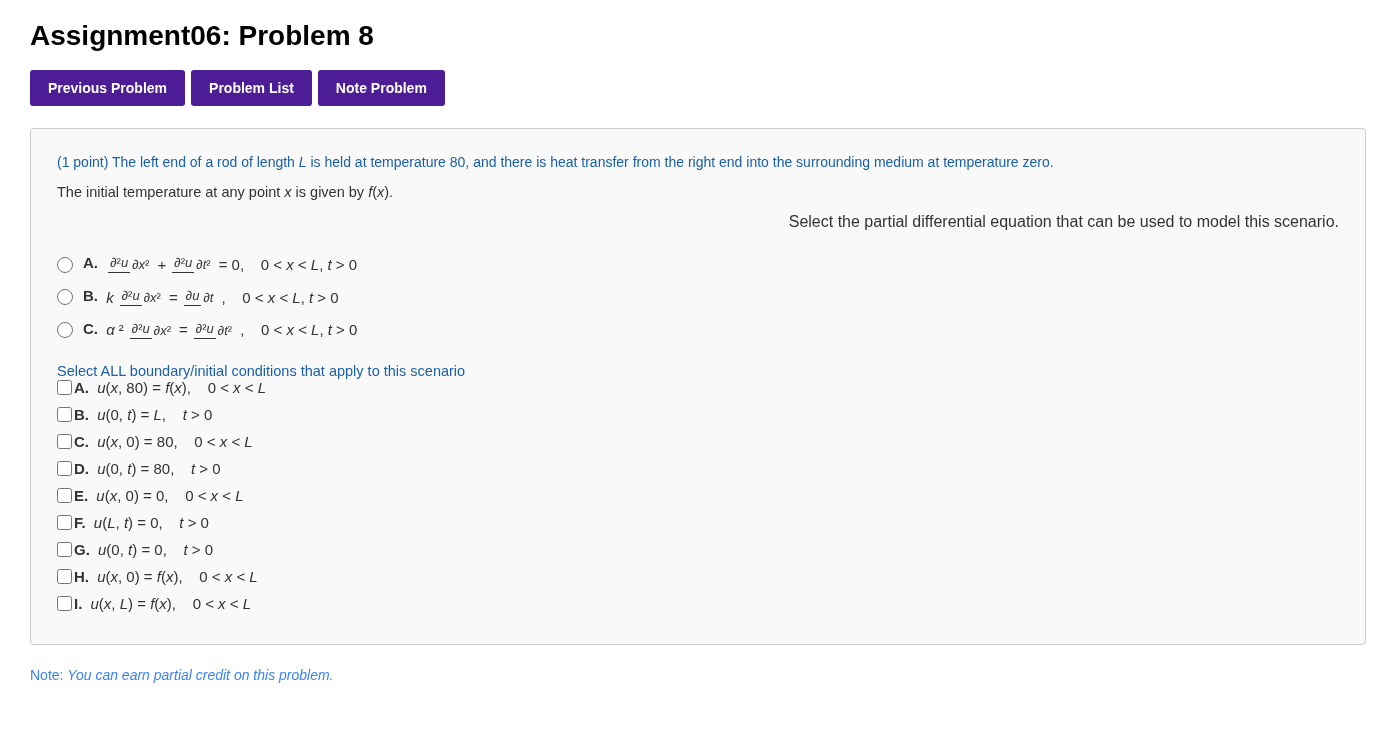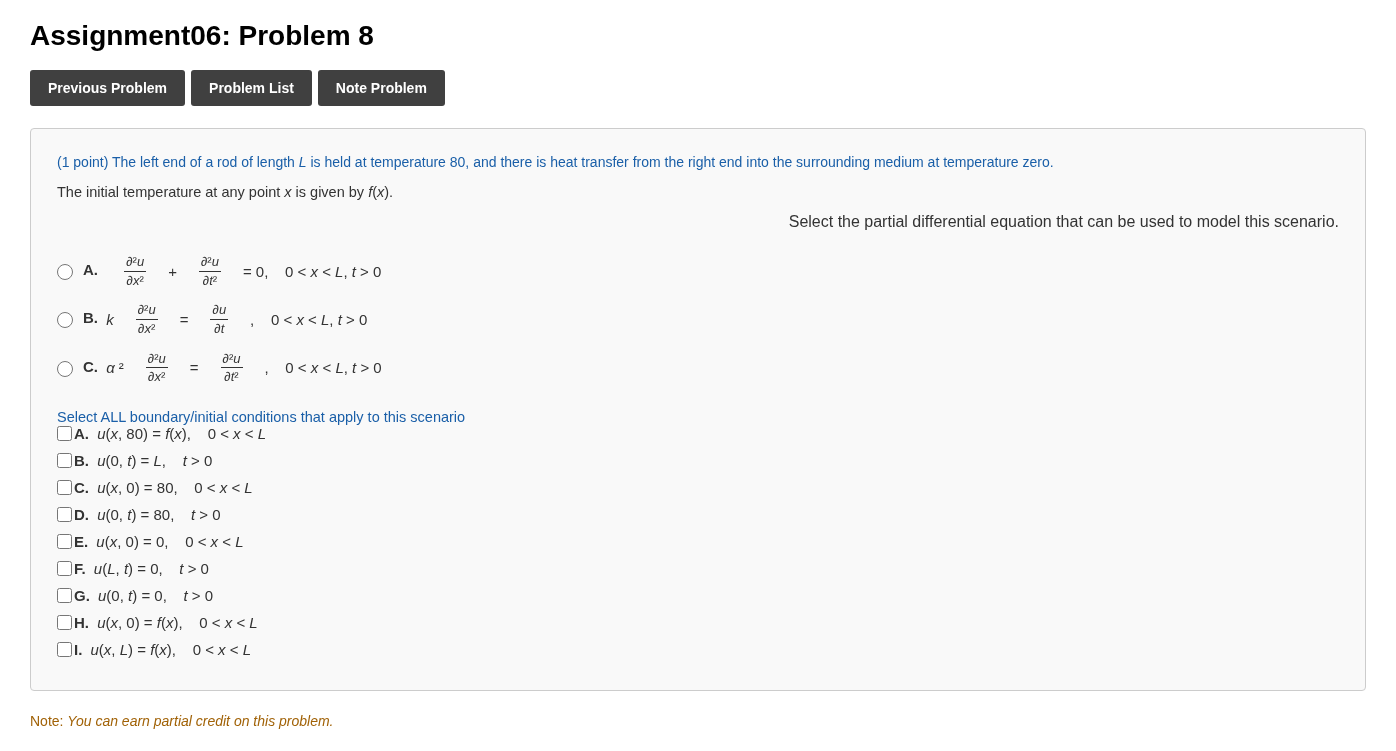--- a/index.html
+++ b/index.html
@@ -15,21 +15,21 @@
       font-weight: bold;
       margin-bottom: 18px;
       color: #000;
     }
     .nav-buttons {
       display: flex;
       gap: 6px;
       margin-bottom: 22px;
     }
     .nav-btn {
-      background-color: #404040;
+      background-color: #4c1d95;
       color: #fff;
       border: none;
       padding: 10px 18px;
       font-size: 14px;
       font-weight: bold;
       cursor: pointer;
       border-radius: 3px;
     }
     .problem-box {
       border: 1px solid #ccc;
@@ -96,34 +96,34 @@
     }
     .checkbox-option input[type="checkbox"] {
       width: 15px;
       height: 15px;
       cursor: pointer;
       flex-shrink: 0;
     }
     .note-section {
       margin-top: 22px;
       font-size: 14px;
-      color: #a16207;
+      color: #3b82f6;
     }
     .note-section em {
       font-style: italic;
     }
     
     .frac {
       display: inline-flex;
-      flex-direction: column;
+      flex-direction: row;
       align-items: center;
       vertical-align: middle;
       font-size: 13px;
       line-height: 1.2;
-      margin: 0 18px;
+      margin: 0 2px;
     }
     .frac .num {
       border-bottom: 1px solid #333;
       padding: 0 2px 1px;
       text-align: center;
     }
     .frac .den {
       padding: 1px 2px 0;
       text-align: center;
     }

